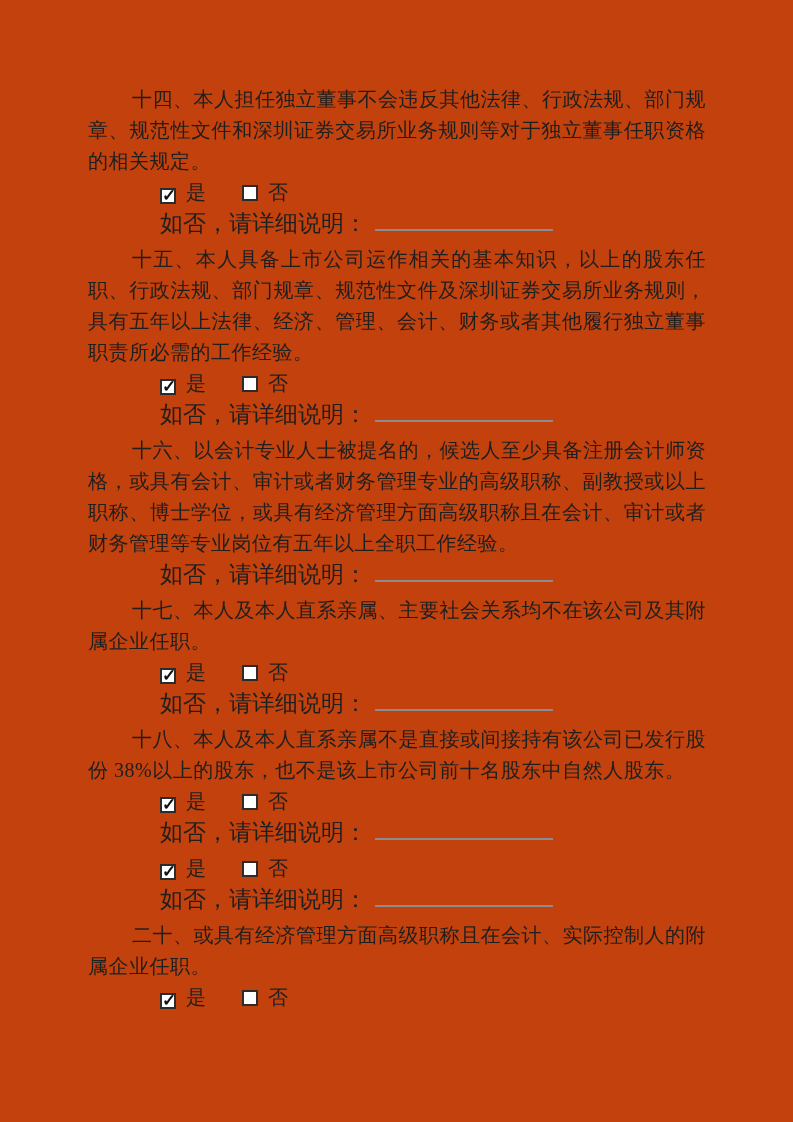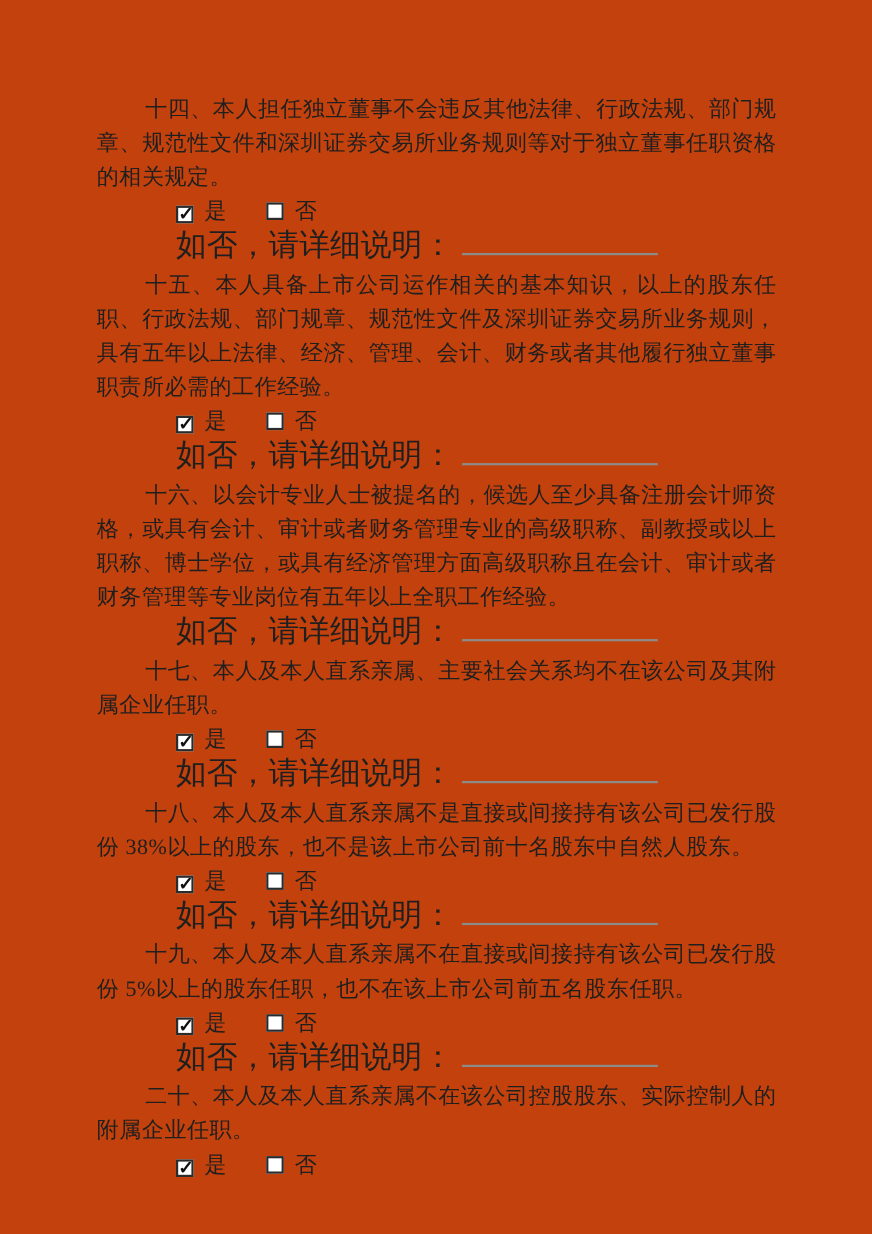--- a/index.html
+++ b/index.html
@@ -58,21 +58,21 @@
     font-weight: 700;
     color: #111111;
     cursor: default;
     overflow: visible;
   }
   .option-label {
     letter-spacing: 1px;
   }
   .detail-row {
     padding-left: 72px;
-    font-size: 28px;
+    font-size: 23px;
     line-height: 31px;
     height: 31px;
     white-space: nowrap;
   }
   .detail-underline {
     display: inline-block;
     width: 178px;
     height: 16px;
     margin-left: 8px;
     border-bottom: 2px solid #8c8c8c;
@@ -145,36 +145,35 @@
       <span class="option">
         <span class="cb"></span><span class="option-label">否</span>
       </span>
     </div>
     <div class="detail-row">
       <span class="detail-prompt">如否，请详细说明：</span><span class="detail-underline"></span>
     </div>
   </div>
 
   <div class="item">
-    <p class="item-text">十九、本人及本人直系亲属不在直接或间接持有该公司已发行股份 5%以上的股东任职，也不在该上市公司前五名股东任职。</p>
     <div class="options-row">
       <span class="option">
         <span class="cb checked">✓</span><span class="option-label">是</span>
       </span>
       <span class="option">
         <span class="cb"></span><span class="option-label">否</span>
       </span>
     </div>
     <div class="detail-row">
       <span class="detail-prompt">如否，请详细说明：</span><span class="detail-underline"></span>
     </div>
   </div>
 
   <div class="item">
-    <p class="item-text">二十、本人及本人直系亲属不在该公司控股股东、实际控制人的附属企业任职。</p>
+    <p class="item-text">二十、或具有经济管理方面高级职称且在会计、实际控制人的附属企业任职。</p>
     <div class="options-row">
       <span class="option">
         <span class="cb checked">✓</span><span class="option-label">是</span>
       </span>
       <span class="option">
         <span class="cb"></span><span class="option-label">否</span>
       </span>
     </div>
   </div>
 

